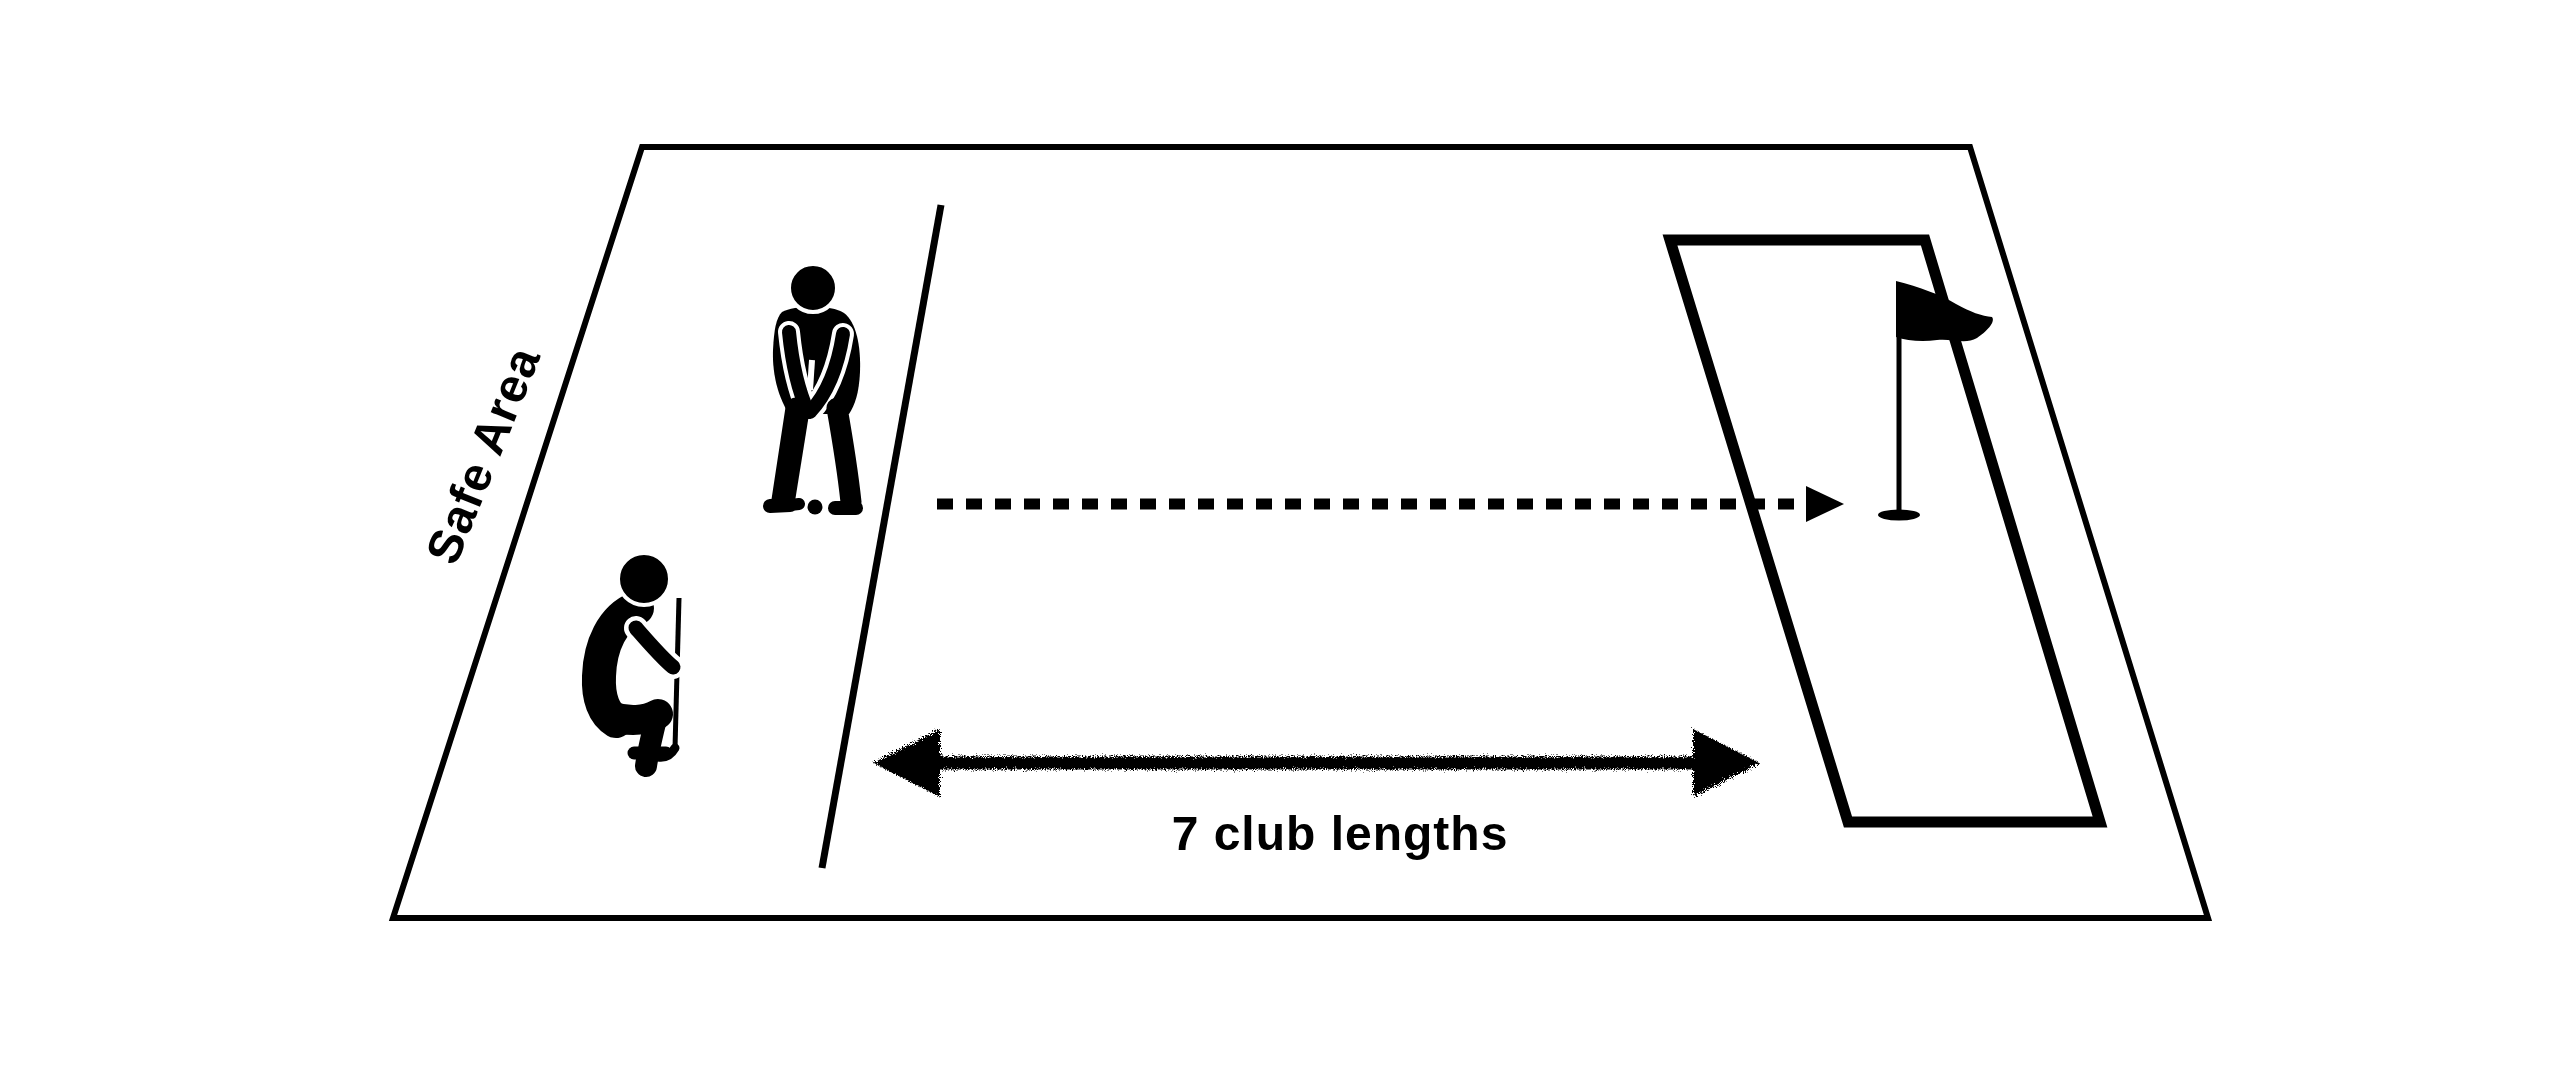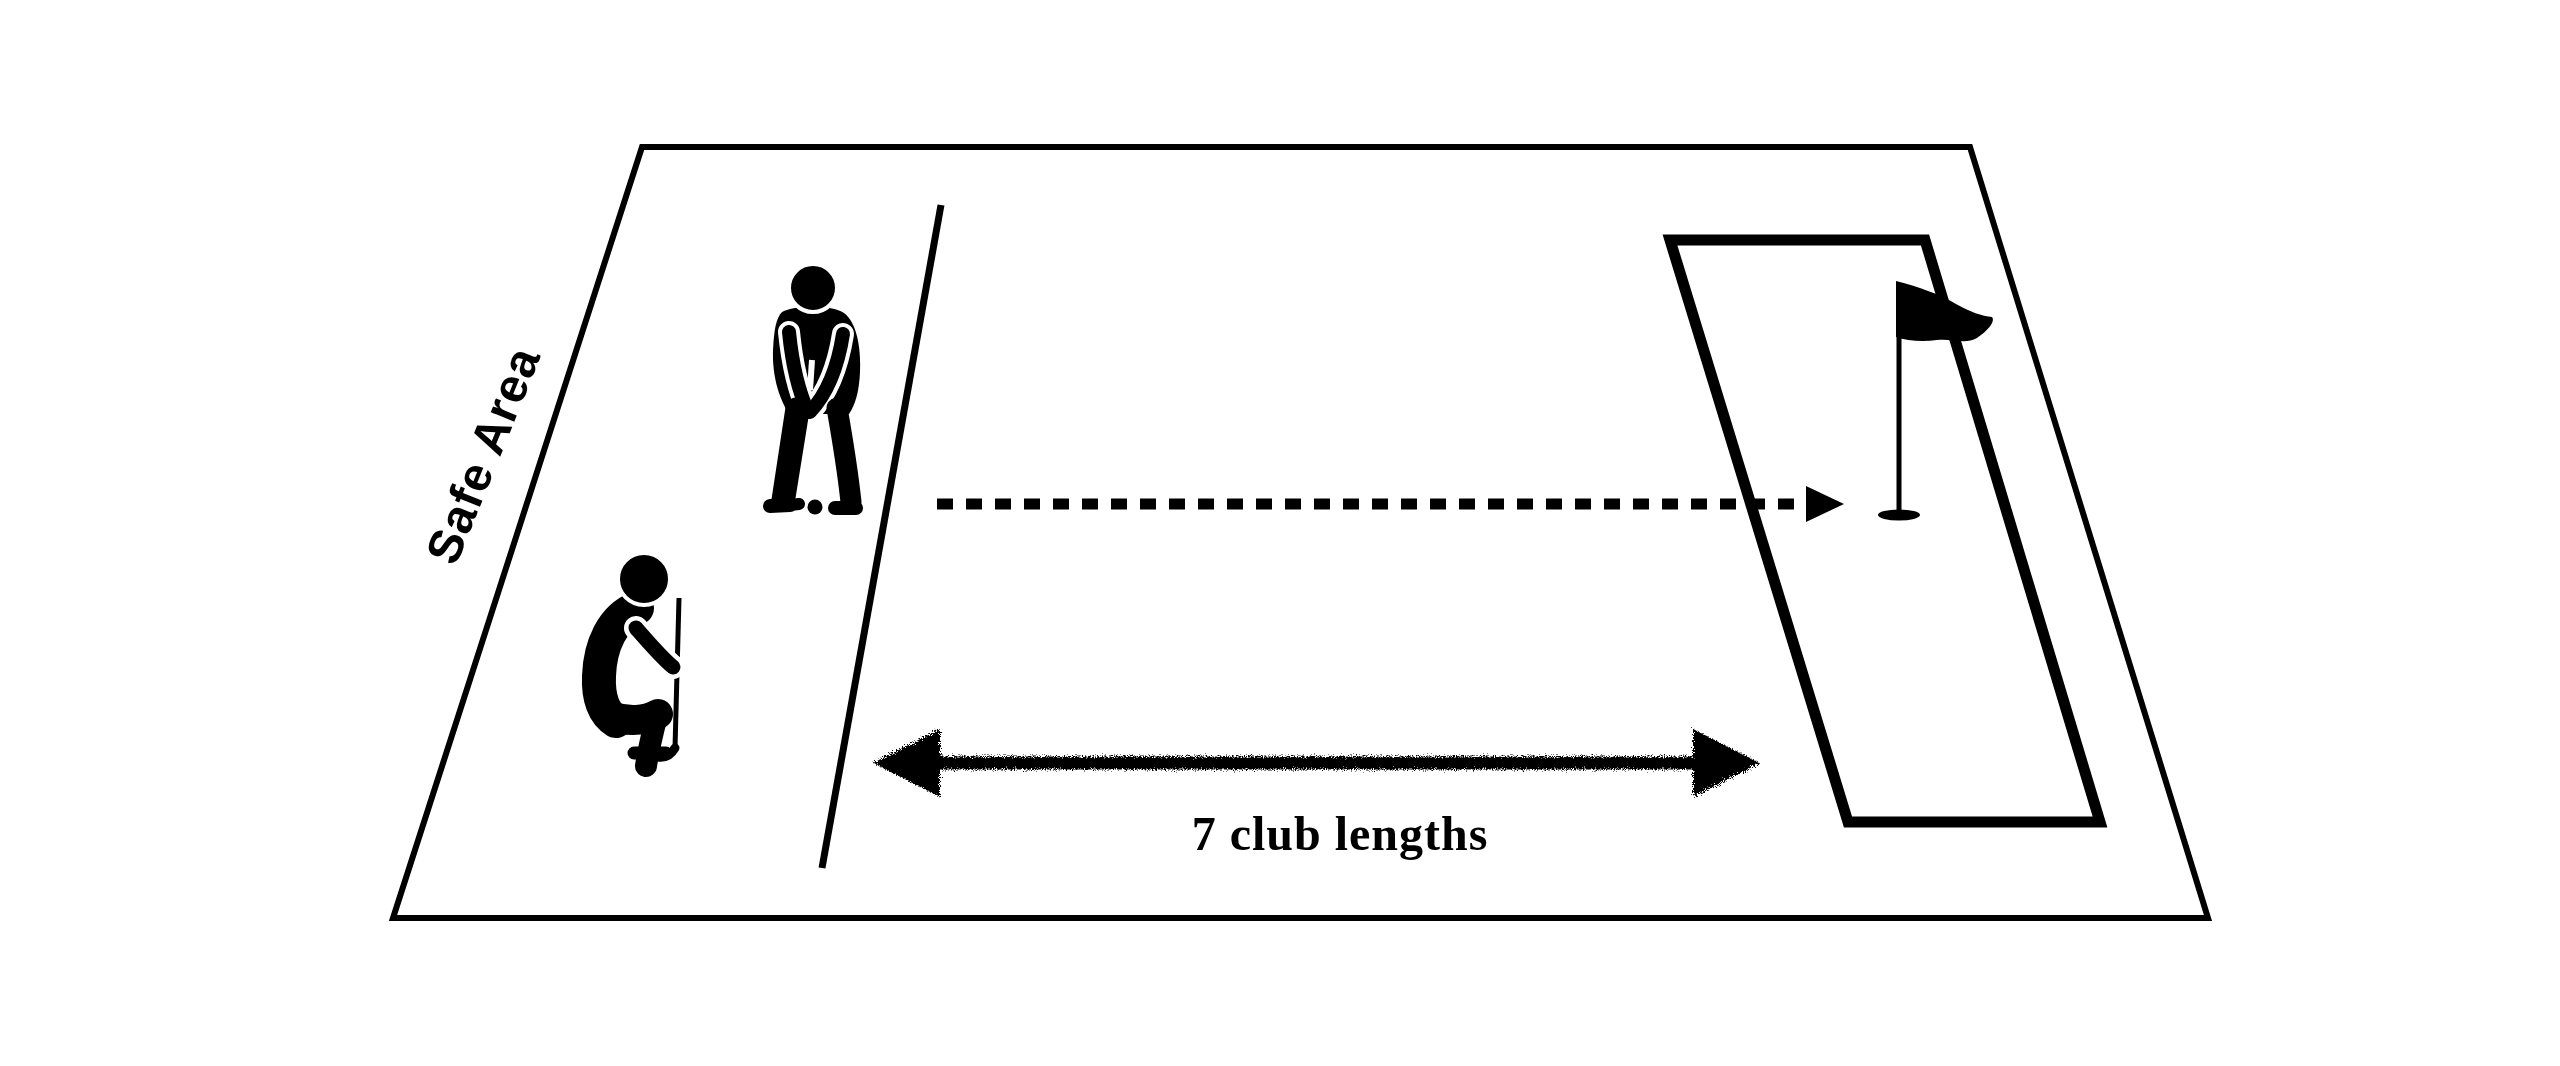--- a/index.html
+++ b/index.html
@@ -36,21 +36,20 @@
     letter-spacing: 1px;
     transform: translate(-50%, -50%) rotate(-68deg);
     transform-origin: center center;
   }
   .label-distance {
     left: 1340px;
     top: 806px;
     font-size: 48px;
     letter-spacing: 1px;
     transform: translate(-50%, 0);
-    font-family: Liberation Serif, serif;
   }
 </style>
 </head>
 <body>
 
 <div class="stage">
 
   <svg viewBox="0 0 2560 1066">
     <defs>
       <filter id="rough" x="-10%" y="-80%" width="120%" height="260%">

